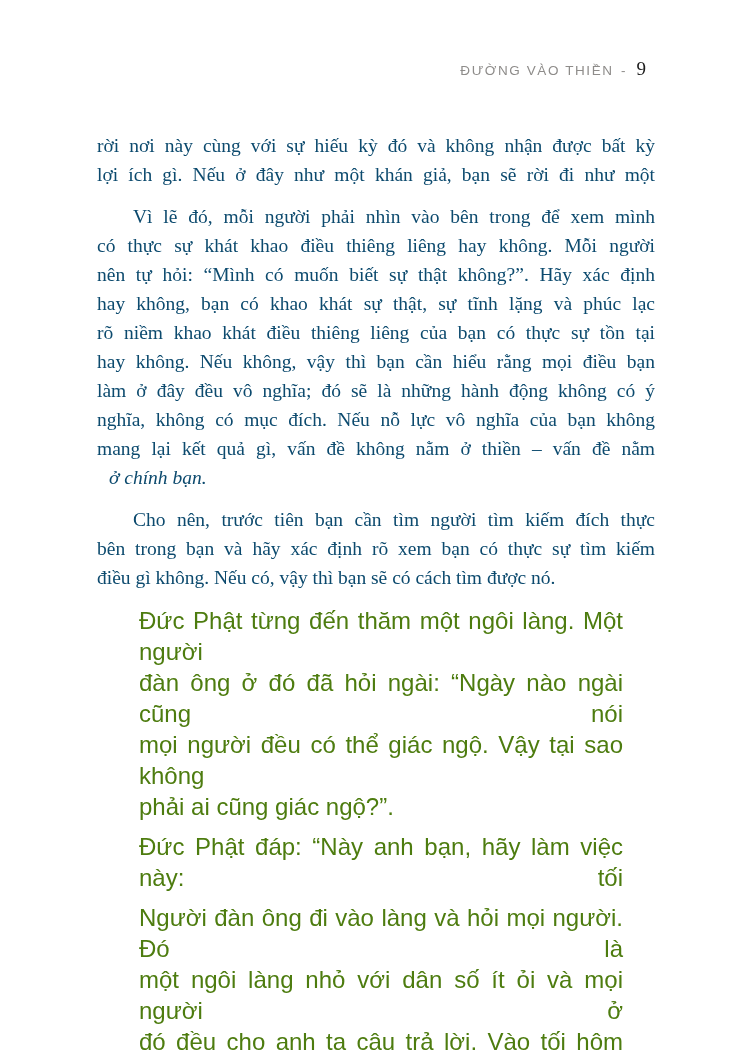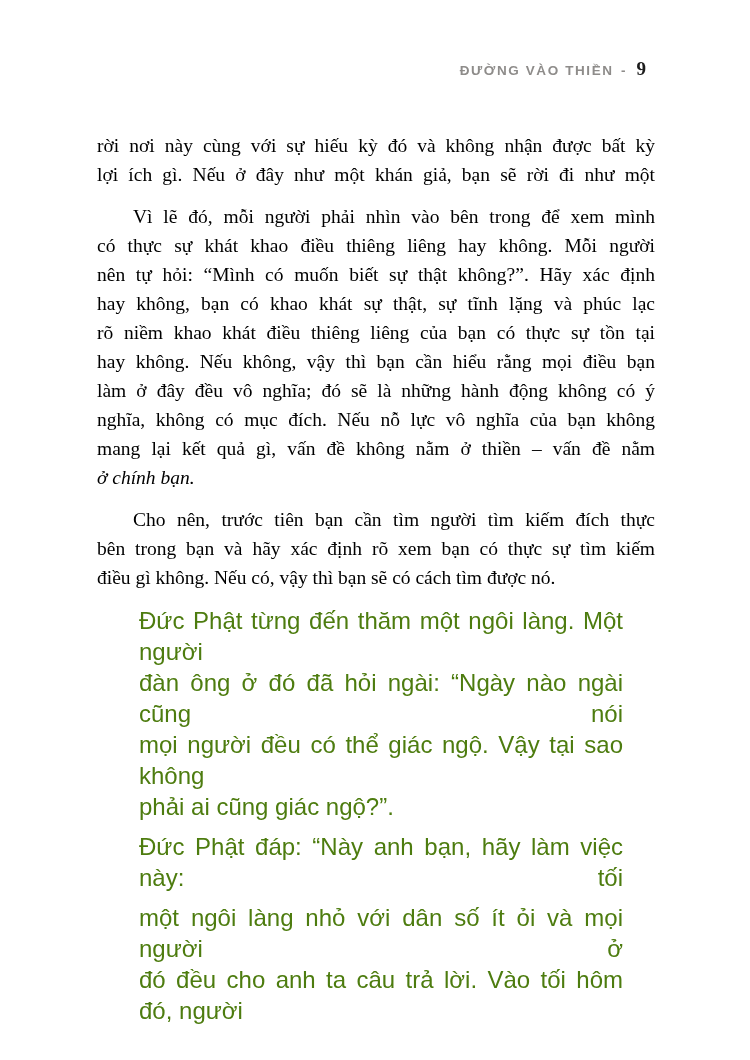--- a/index.html
+++ b/index.html
@@ -14,53 +14,52 @@
   .header {
     position: absolute;
     top: 59px;
     right: 104px;
     font-family: "Liberation Sans", "DejaVu Sans", sans-serif;
     font-size: 13.5px;
     line-height: 20px;
     color: #8e8c8a;
     letter-spacing: 1.6px;
     white-space: nowrap;
-    font-weight: bold;
   }
   .header .sep { margin: 0 4px 0 2px; color: #8e8c8a; }
   .header .page-number {
     font-family: "Liberation Serif", "DejaVu Serif", serif;
     font-size: 19px;
     color: #1c1c1c;
     letter-spacing: 0;
   }
   .content {
     position: absolute;
     left: 97px;
     top: 131px;
     width: 558px;
   }
   .para { margin: 0 0 13px 0; }
   .para.body {
     font-family: "Liberation Serif", "DejaVu Serif", serif;
     font-size: 19.5px;
     line-height: 29px;
-    color: #000000;
+    color: #0c4a6e;
   }
   .para.quote {
     font-family: "Liberation Sans", "DejaVu Sans", sans-serif;
     font-size: 24px;
     line-height: 31px;
     color: #4d7c0f;
     margin: 2px 32px 9px 42px;
   }
   .line { text-align: justify; text-align-last: justify; }
   .line.last { text-align-last: left; }
   .para.indent .line:first-child { padding-left: 36px; }
-  .line.italic { font-style: italic; }
+  .line.italic { font-style: italic; margin-left: 12px; }
 </style>
 </head>
 <body>
 
 <div class="page">
 
   <div class="header">
     <span>ĐƯỜNG VÀO THIỀN</span>
     <span class="sep">-</span>
     <span class="page-number">9</span>
@@ -91,18 +90,19 @@
       <div class="para quote">
         <div class="line">Đức Phật từng đến thăm một ngôi làng. Một người</div>
         <div class="line">đàn ông ở đó đã hỏi ngài: “Ngày nào ngài cũng nói</div>
         <div class="line">mọi người đều có thể giác ngộ. Vậy tại sao không</div>
         <div class="line last">phải ai cũng giác ngộ?”.</div>
       </div>
       <div class="para quote">
         <div class="line">Đức Phật đáp: “Này anh bạn, hãy làm việc này: tối</div>
       </div>
       <div class="para quote">
+        <div class="line">Người đàn ông đi vào làng và hỏi mọi người. Đó là</div>
         <div class="line">một ngôi làng nhỏ với dân số ít ỏi và mọi người ở</div>
         <div class="line last">đó đều cho anh ta câu trả lời. Vào tối hôm đó, người</div>
       </div>
     </div>
 
 </div>
 
 </body></html>

